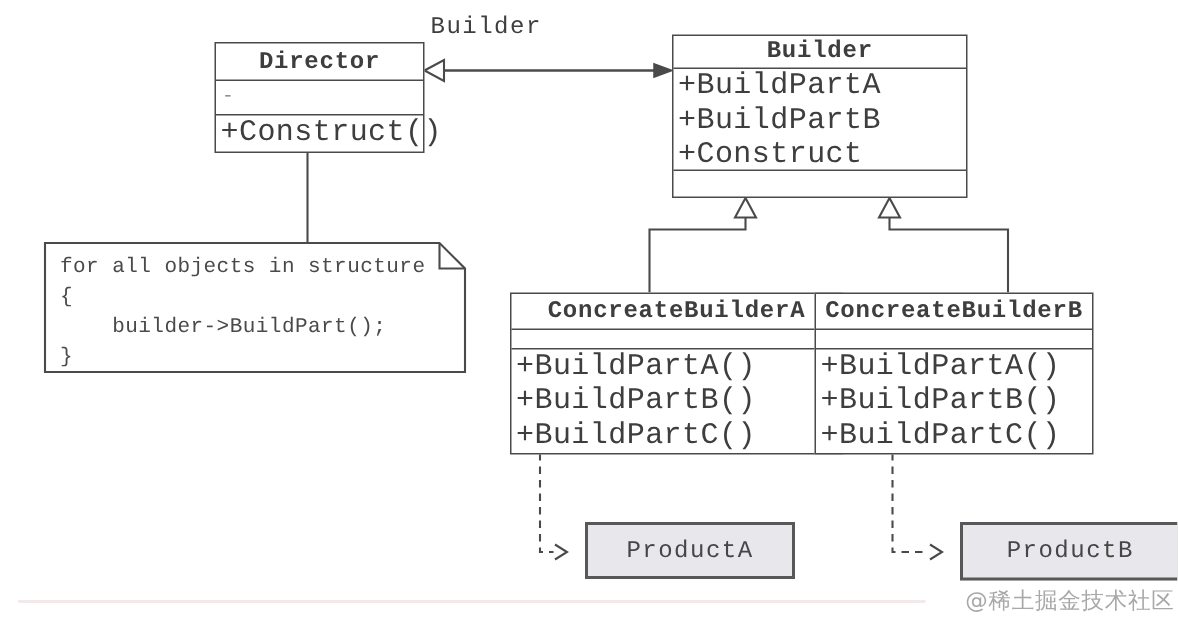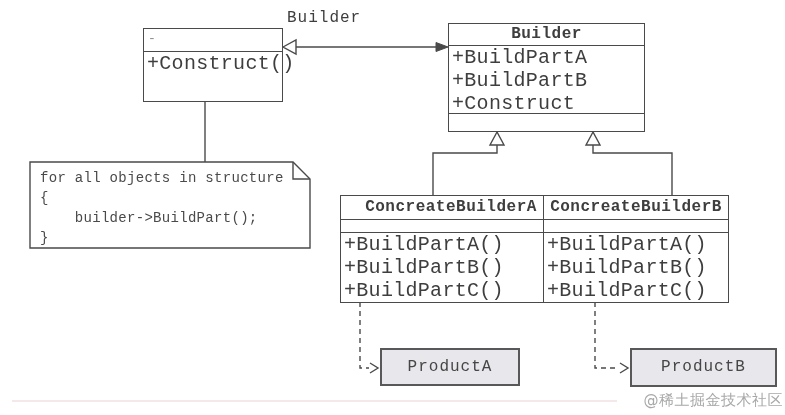--- a/index.html
+++ b/index.html
@@ -66,20 +66,21 @@
 
   .product {
     position: absolute;
     box-sizing: border-box;
     border: 2px solid #585858;
     background: #e8e8ec;
     text-align: center;
     font-size: 16px;
     letter-spacing: 1px;
     color: #464646;
+    margin-left: 10px;
   }
   #product-a { left: 380px; top: 348px; width: 140px; height: 38px; line-height: 34px; }
   #product-b { left: 630px; top: 348px; width: 147px; height: 39px; line-height: 35px; }
 
   #assoc-label {
     position: absolute;
     left: 287px; top: 9px;
     font-size: 16px;
     letter-spacing: 1px;
     color: #3e3e3e;
@@ -152,20 +153,21 @@
 
     <g>
       <path d="M595,302 V368 H618" fill="none" stroke="#4a4a4a" stroke-width="1.4" stroke-dasharray="5,4"></path>
       <polyline points="620,363 628,368 620,373" fill="none" stroke="#4a4a4a" stroke-width="1.4"></polyline>
     </g>
   </svg>
 
   <div id="assoc-label">Builder</div>
 
   <div class="cls" id="director">
+    <div class="cls-title">Director</div>
     <div class="cls-attrs">-</div>
     <div class="cls-methods">
       <div class="m">+Construct()</div>
     </div>
   </div>
 
   <div class="cls" id="builder">
     <div class="cls-title">Builder</div>
     <div class="cls-methods">
       <div class="m">+BuildPartA</div>

